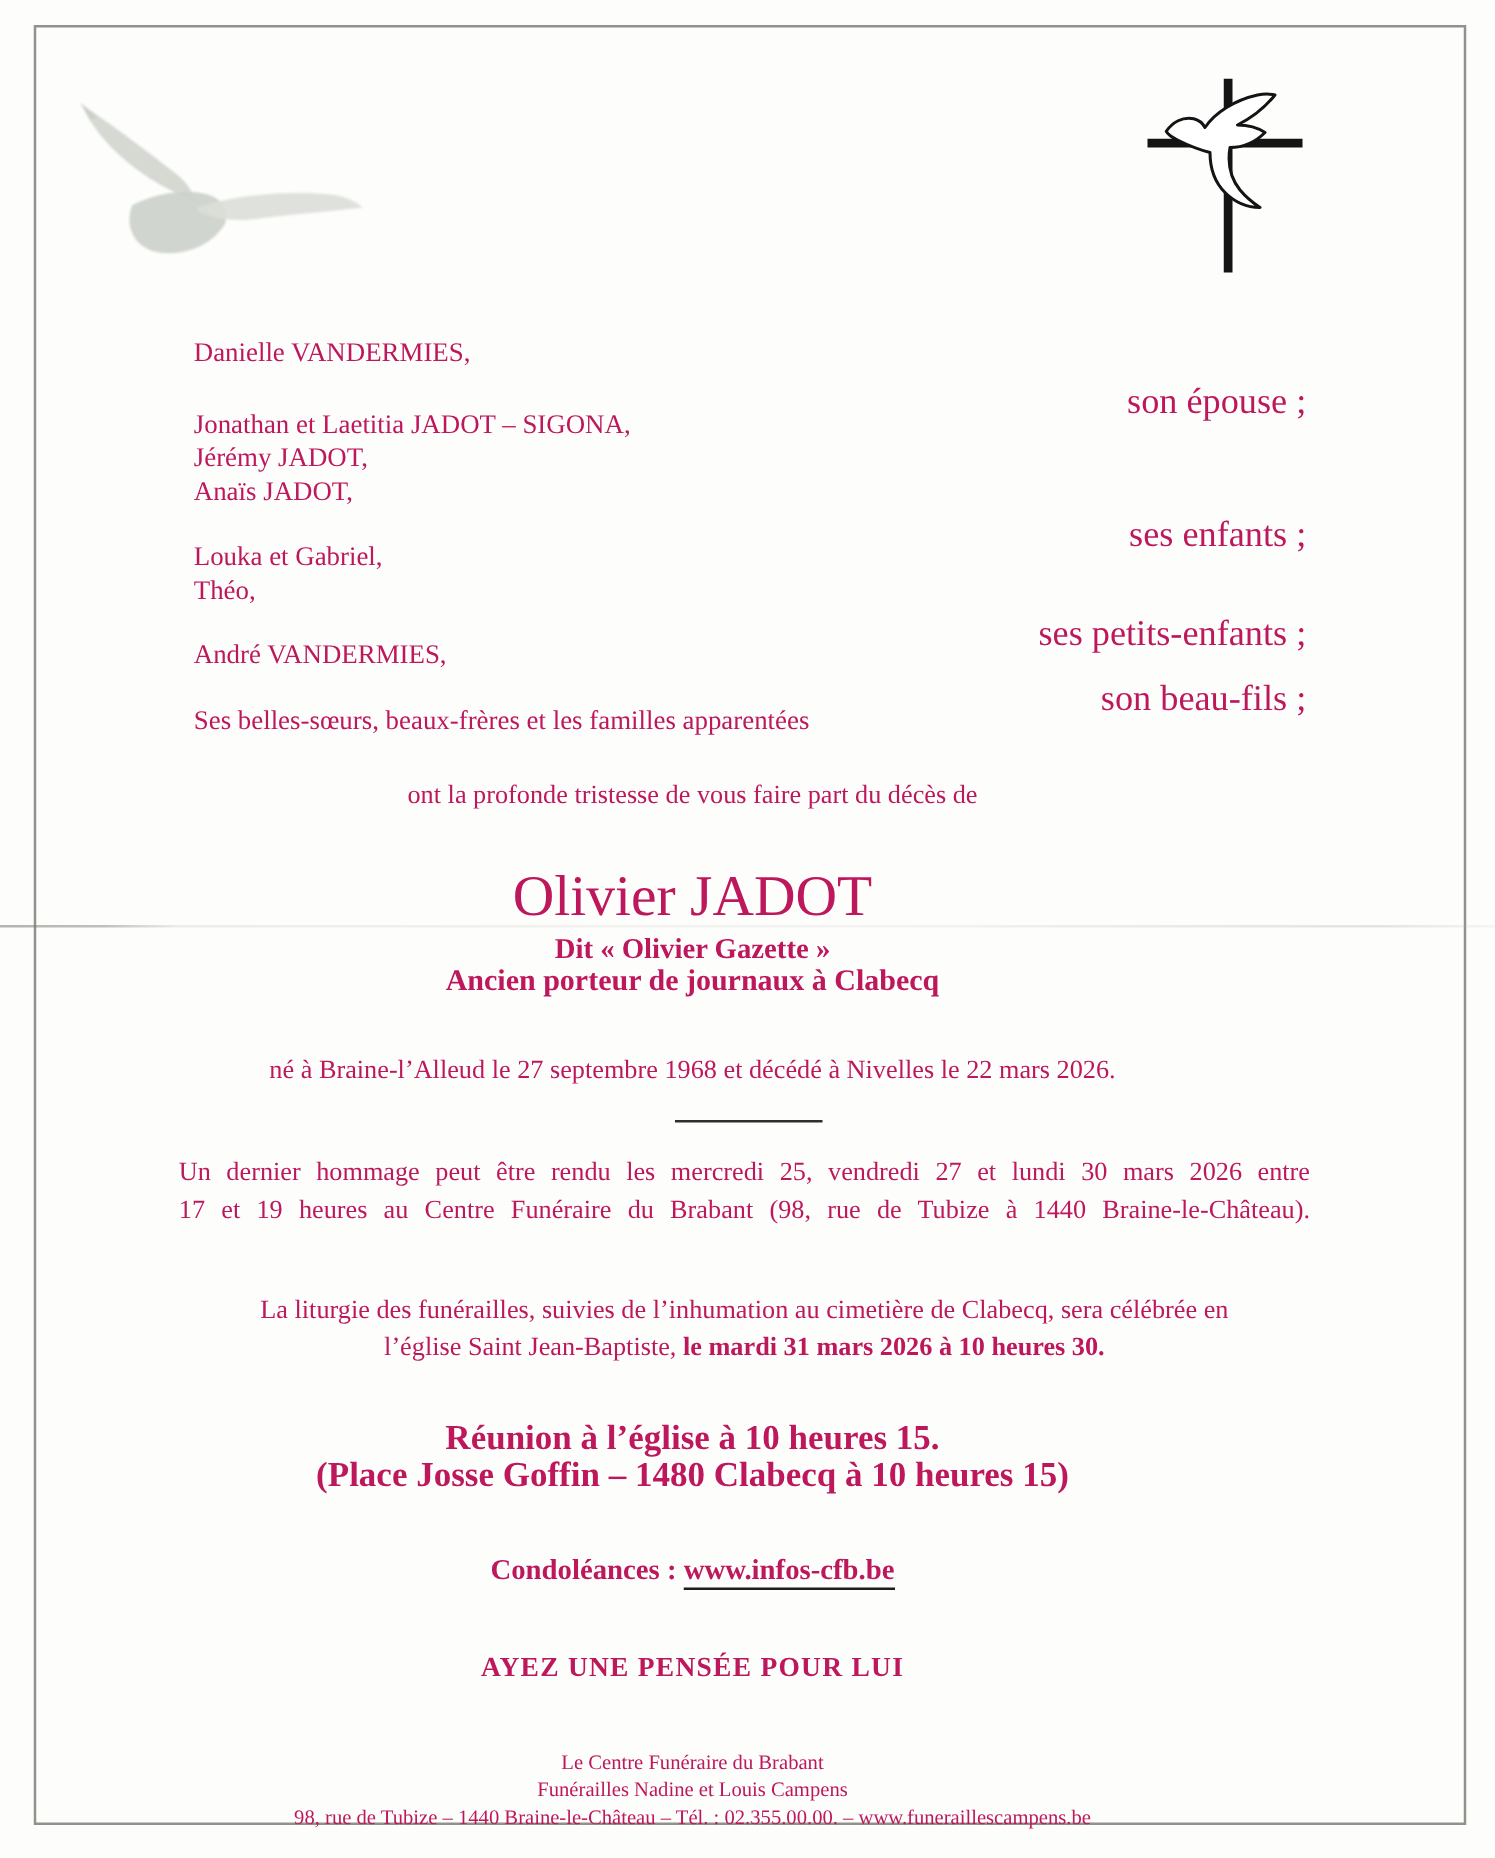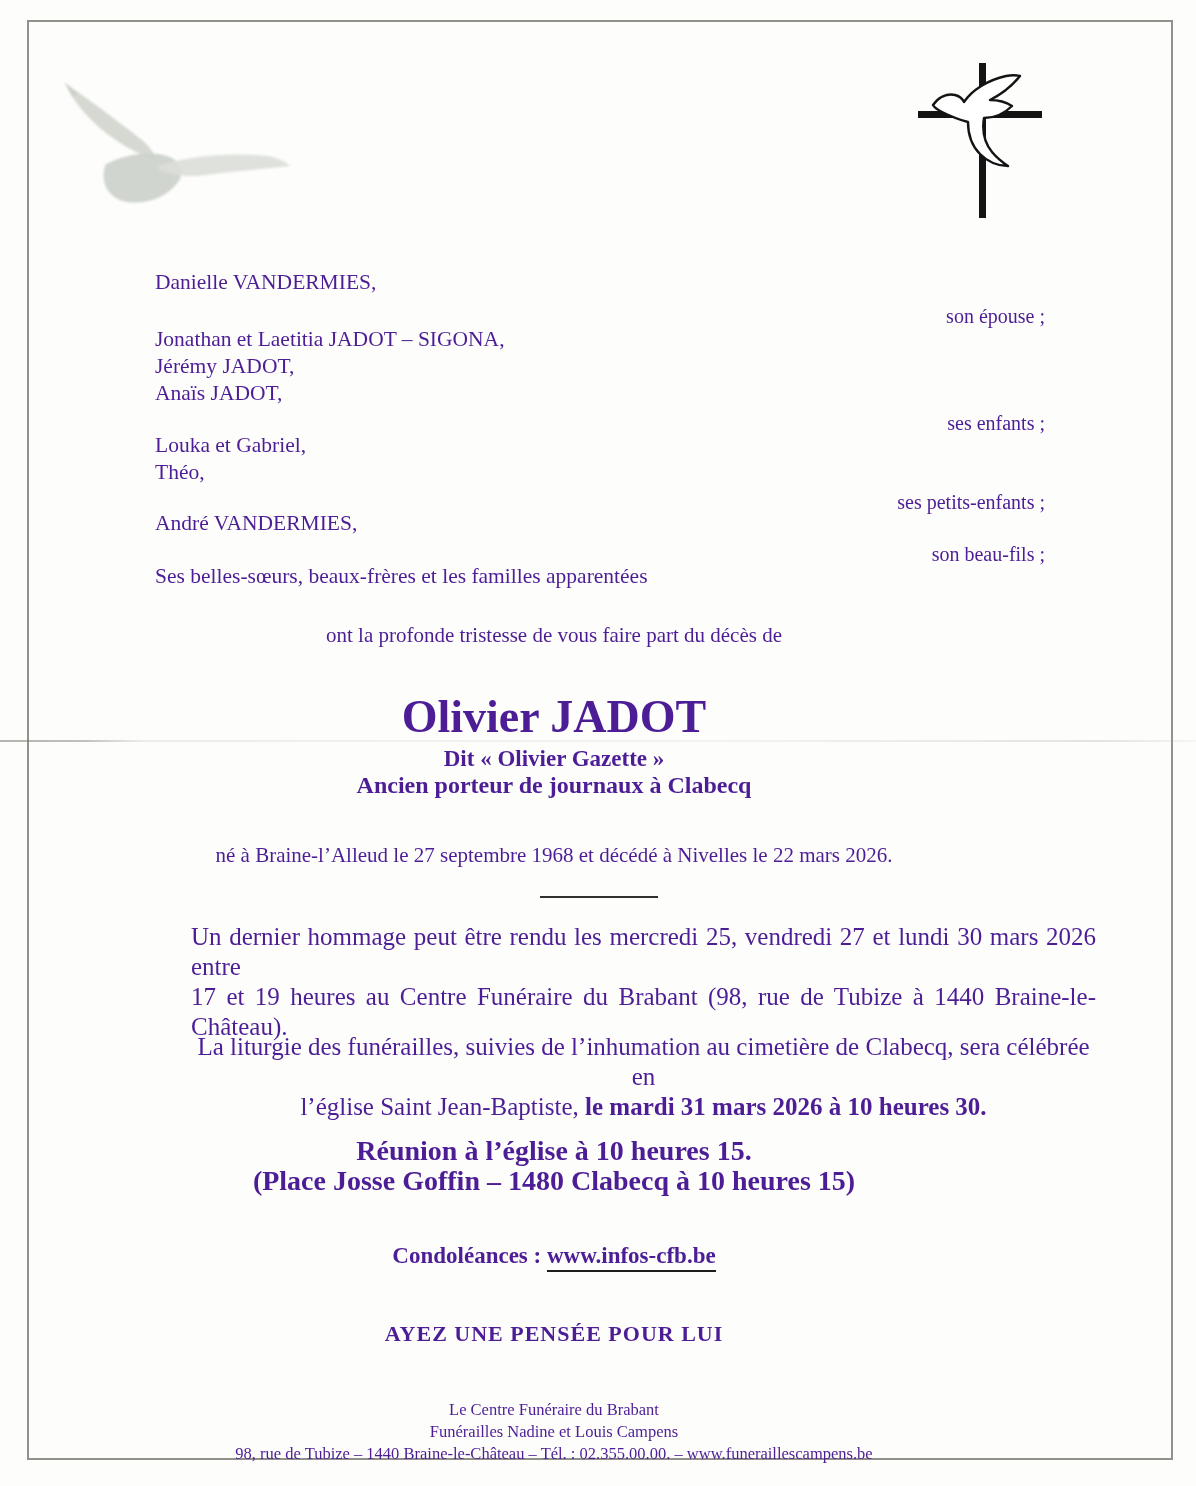--- a/index.html
+++ b/index.html
@@ -2,49 +2,49 @@
 <html><head>
 <meta charset="utf-8">
 <style>
   html, body { margin: 0; padding: 0; background: #ffffff; }
   .canvas {
     position: relative;
     width: 1196px;
     height: 1486px;
     background: #fdfdfc;
     font-family: "Liberation Serif", "DejaVu Serif", serif;
-    color: #4c1d95;
+    color: #be185d;
     overflow: hidden;
   }
   .abs { position: absolute; }
   .scan-border {
     left: 27px; top: 20px;
     width: 1146px; height: 1440px;
     border: 2px solid #92928a;
     box-sizing: border-box;
   }
   .crease {
     left: 0; top: 740px; width: 1196px; height: 2px;
     background: linear-gradient(to right,
       rgba(120,120,110,0.55) 0%, rgba(120,120,110,0.45) 7%,
       rgba(175,175,165,0.20) 12%, rgba(185,185,175,0.14) 60%,
       rgba(160,160,150,0.28) 92%, rgba(180,180,170,0.10) 100%);
   }
   .watermark-dove { left: 56px; top: 78px; filter: blur(1px); }
   .cross-emblem { left: 912px; top: 56px; }
   .name-line { left: 155px; font-size: 21.5px; white-space: nowrap; }
-  .relation-line { right: 151px; font-size: 20px; text-align: right; white-space: nowrap; }
+  .relation-line { right: 151px; font-size: 29px; text-align: right; white-space: nowrap; }
   .center-line { left: 0; width: 1108px; text-align: center; }
   .intro { font-size: 21px; }
-  .deceased { font-size: 46px; line-height: 1; font-weight: bold; }
+  .deceased { font-size: 46px; line-height: 1; }
   .alias { font-size: 23px; font-weight: bold; }
   .occupation { font-size: 24px; font-weight: bold; }
   .life-dates { font-size: 21px; }
   .divider { left: 540px; top: 896px; width: 118px; border-top: 2px solid #2f2f2d; }
-  .para { left: 143px; width: 905px; font-size: 25px; line-height: 30px; margin-left: 48px; }
+  .para { left: 143px; width: 905px; font-size: 21px; line-height: 30px; }
   .justify-line { text-align: justify; text-align-last: justify; }
   .center-in-para { text-align: center; }
   .bold { font-weight: bold; }
   .meeting { font-size: 28px; font-weight: bold; line-height: 30px; }
   .condolences { font-size: 23px; font-weight: bold; }
   .url-underline { border-bottom: 2.5px solid #1d1d1b; padding-bottom: 2px; }
   .tribute { font-size: 22px; font-weight: bold; letter-spacing: 1px; }
   .footer-line { font-size: 16.5px; }
 </style>
 </head>

